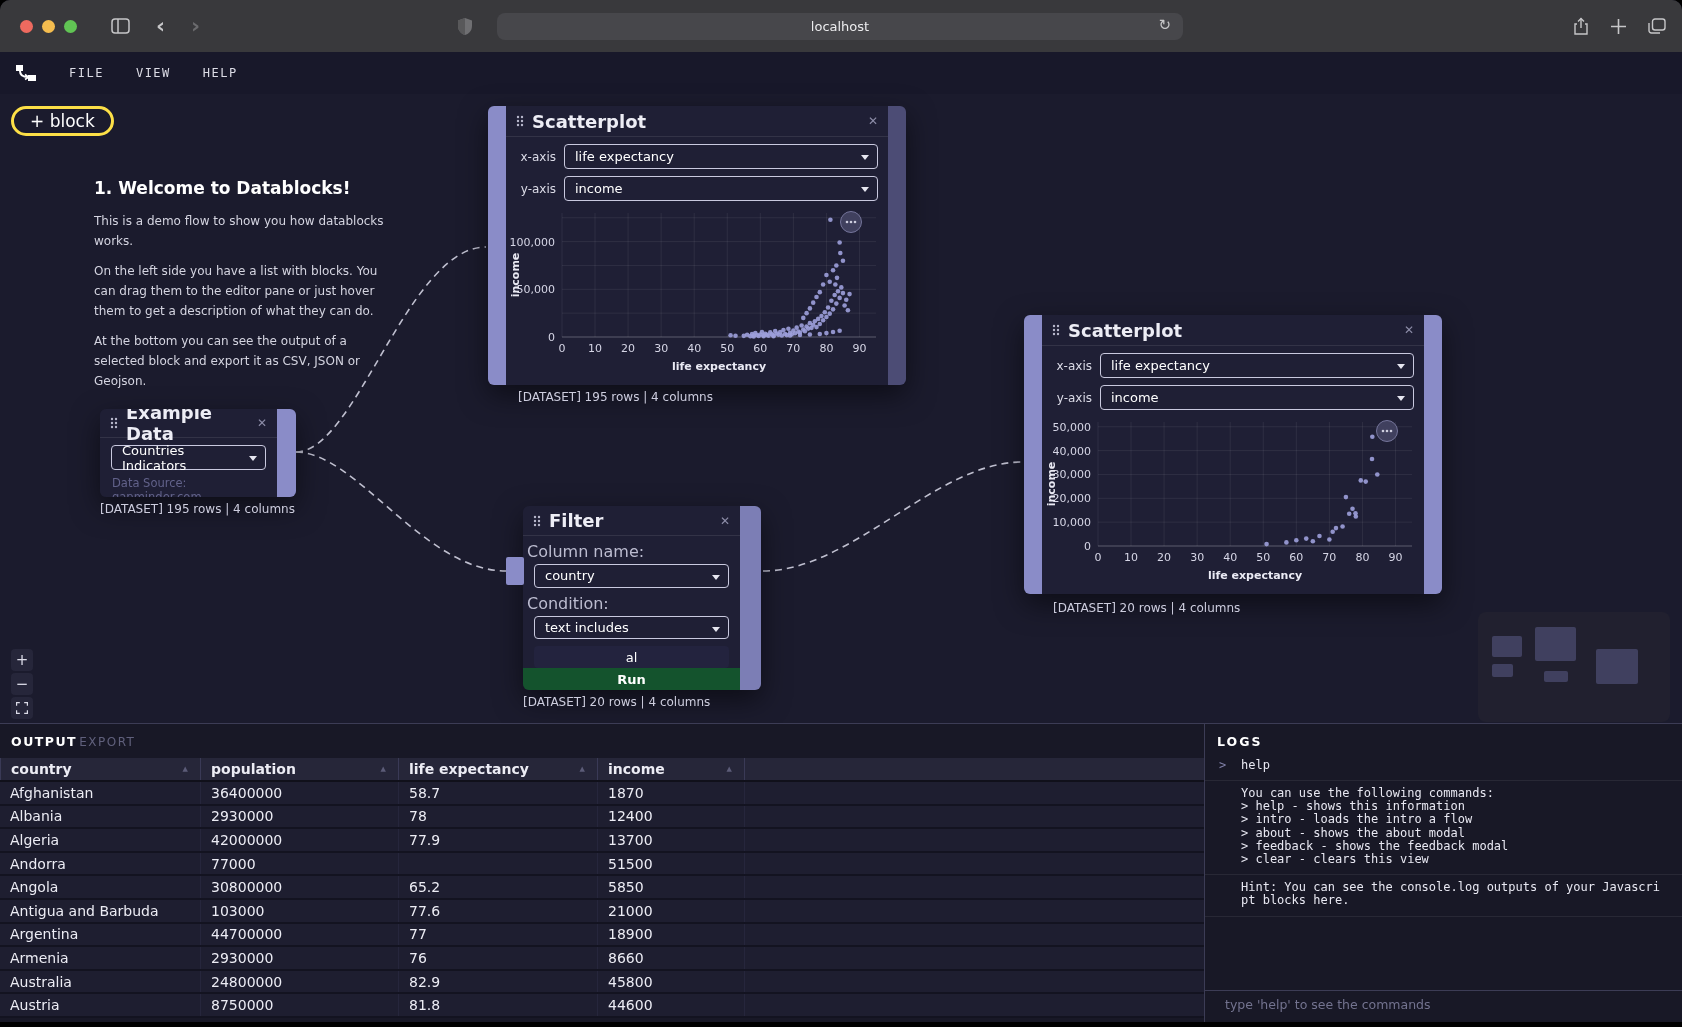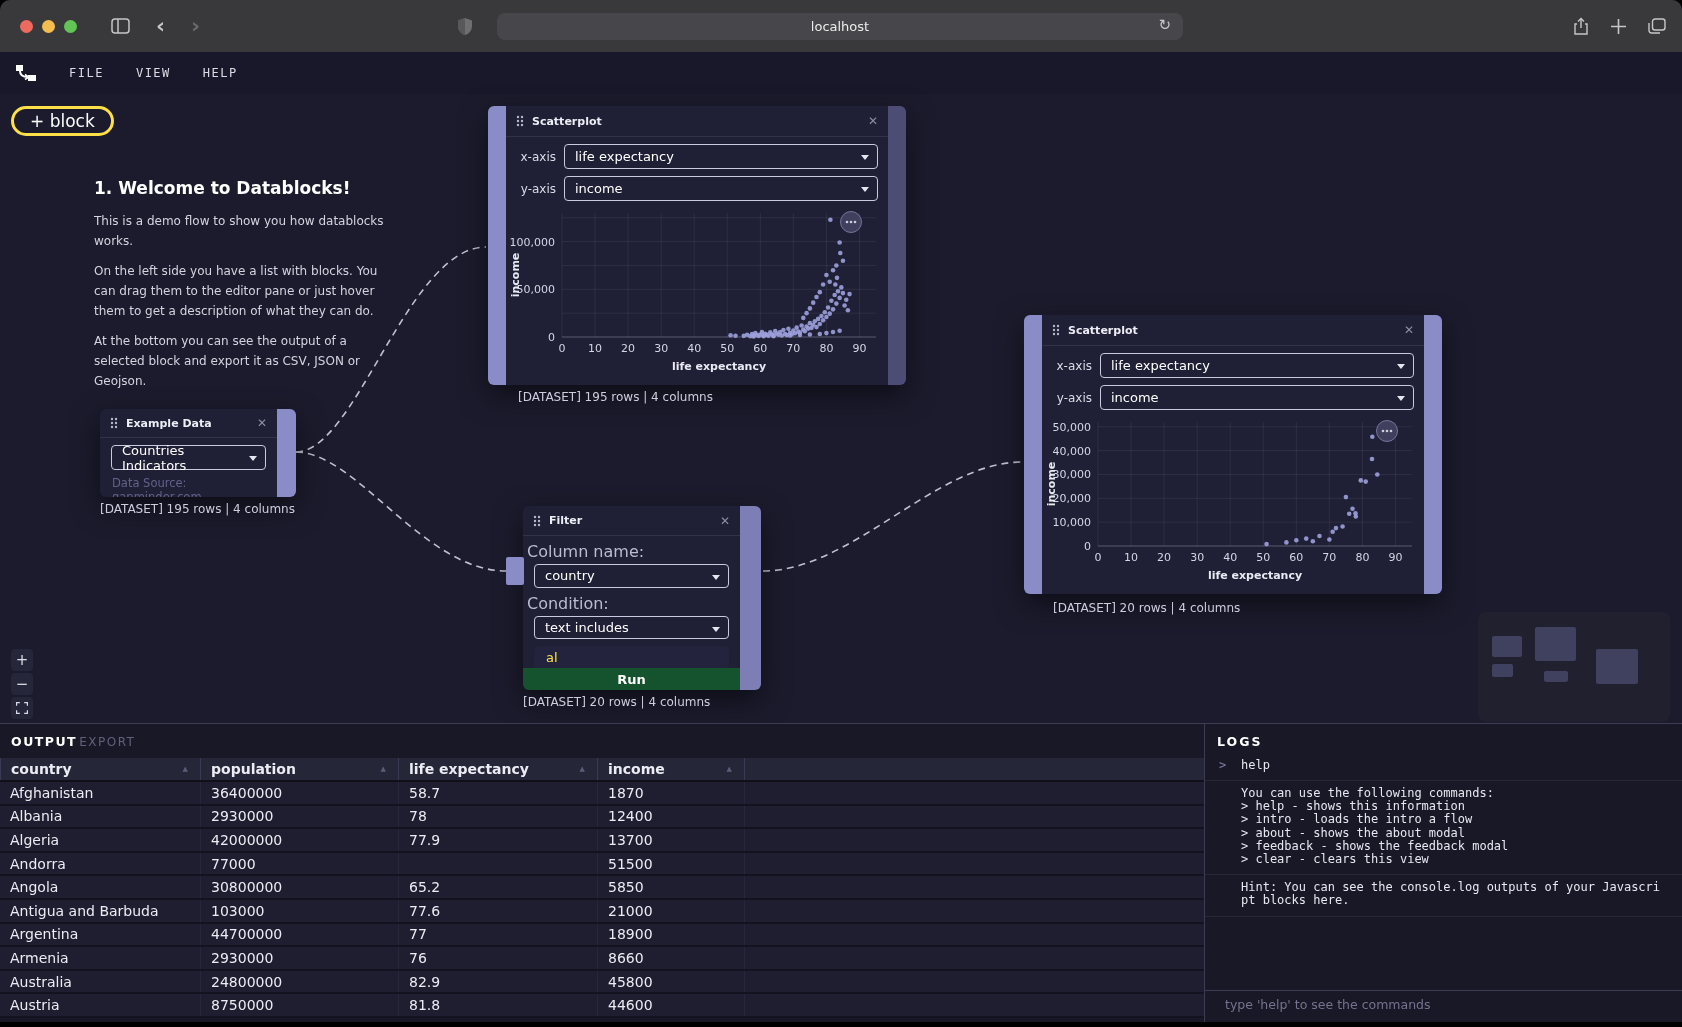--- a/index.html
+++ b/index.html
@@ -44,34 +44,34 @@
 
   .block { position:absolute; display:flex; border-radius:6px; overflow:hidden;
            box-shadow:0 10px 28px rgba(0,0,0,.5); }
   .port-bar { width:18px; flex:none; }
   .bar-bright { background:#8a8cc8; }
   .bar-mid    { background:#7c7eb5; }
   .bar-dim    { background:#4c4c75; }
   .block-body { background:#1f1f35; flex:1; display:flex; flex-direction:column; min-width:0; }
   .block-header { display:flex; align-items:center; gap:8px; padding:0 10px; height:31px; flex:none;
                   border-bottom:1px solid rgba(255,255,255,.09); }
-  .block-title { font-size:11px; font-weight:bold; color:#ededf5; }
+  .block-title { font-size:18px; font-weight:bold; color:#ededf5; }
   .close-x { margin-left:auto; color:#8d8da8; font-size:12px; }
   .select { position:relative; border:1px solid #c9c9df; border-radius:4px; height:25px;
             display:flex; align-items:center; padding:0 22px 0 10px; font-size:13px; color:#fff; }
   .chev { position:absolute; right:8px; top:10px; width:0; height:0;
           border-left:4px solid transparent; border-right:4px solid transparent;
           border-top:5px solid #e6e6f0; }
   .axis-row { display:flex; align-items:center; gap:8px; padding:0 10px; margin-top:7px; }
   .axis-row .lbl { width:40px; text-align:right; font-size:12px; color:#dcdce8; flex:none; }
   .axis-row .select { flex:1; }
   .field-label { font-size:16px; color:#bcbcd0; margin:6px 4px 3px; }
   .pad-select { margin:0 11px; }
   .text-input { margin:7px 11px 0; height:24px; background:#23233e; border:none; border-radius:4px;
-                padding:0 12px; font-size:13px; color:#fde047; font-family:"DejaVu Sans",sans-serif; }
+                padding:0 12px; font-size:13px; color:#ffffff; font-family:"DejaVu Sans",sans-serif;text-align:center; }
   .run-btn { margin-top:auto; height:23px; background:#14532d; border:none; color:#fff;
              font-size:13px; font-weight:bold; font-family:"DejaVu Sans",sans-serif; }
   .source-note { font-size:11.5px; color:#62628a; margin:6px 12px; }
   .dataset-caption { position:absolute; font-size:12px; color:#cdcdde; }
   .dots-icon { display:flex; }
   .chart-wrap { position:relative; margin-top:4px; }
   .ellipsis-btn { position:absolute; width:22px; height:22px; border-radius:50%; background:#40405e;
                   border:1px solid #74749a; display:flex; align-items:center; justify-content:center; }
   svg.chart text.tick { font-size:11px; fill:#d6d6e6; font-family:"DejaVu Sans",sans-serif; }
   svg.chart text.axis-title { font-size:11px; font-weight:bold; fill:#eaeaf4; font-family:"DejaVu Sans",sans-serif; }

